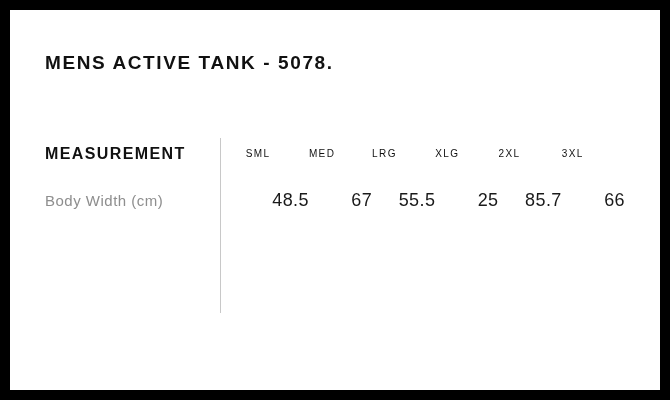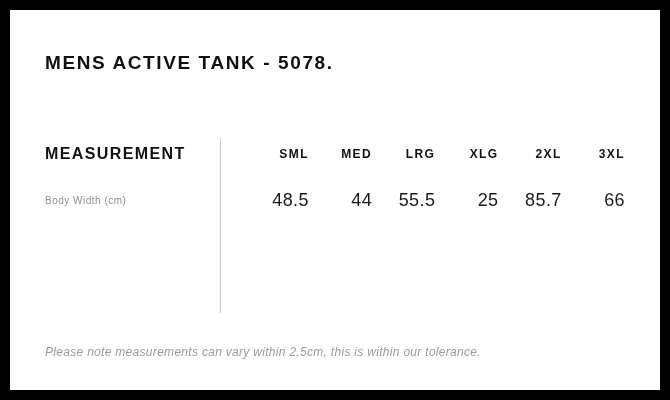--- a/index.html
+++ b/index.html
@@ -54,31 +54,31 @@
   th.measure-head {
     text-align: left;
     width: 200px;
     font-size: 16px;
     font-weight: bold;
     letter-spacing: 1.4px;
     color: #111111;
     padding-left: 2px;
   }
   th.size-head {
-    font-size: 12px;
-    font-weight: bold;
+    font-size: 10px;
+    font-weight: normal;
     letter-spacing: 1.4px;
     color: #111111;
-    text-align: right;
+    text-align: left;
     padding-right: 14px;
     width: 63px;
   }
   td.row-label {
     text-align: left;
-    font-size: 10px;
+    font-size: 15px;
     color: #8e8e8e;
     letter-spacing: 0.5px;
     padding-left: 2px;
   }
   td.value {
     text-align: right;
     font-size: 18px;
     color: #1a1a1a;
     letter-spacing: 0.4px;
     padding-right: 14px;
@@ -121,25 +121,24 @@
           <th class="size-head">LRG</th>
           <th class="size-head">XLG</th>
           <th class="size-head">2XL</th>
           <th class="size-head">3XL</th>
         </tr>
       </thead>
       <tbody>
         <tr>
           <td class="row-label">Body Width (cm)</td>
           <td class="value">48.5</td>
-          <td class="value">44</td>
+          <td class="value">67</td>
           <td class="value">55.5</td>
           <td class="value">25</td>
           <td class="value">85.7</td>
           <td class="value">66</td>
         </tr>
       </tbody>
     </table>
   </div>
 
-  <div class="note">Please note measurements can vary within 2.5cm, this is within our tolerance.</div>
 
 </div>
 
 </body></html>

